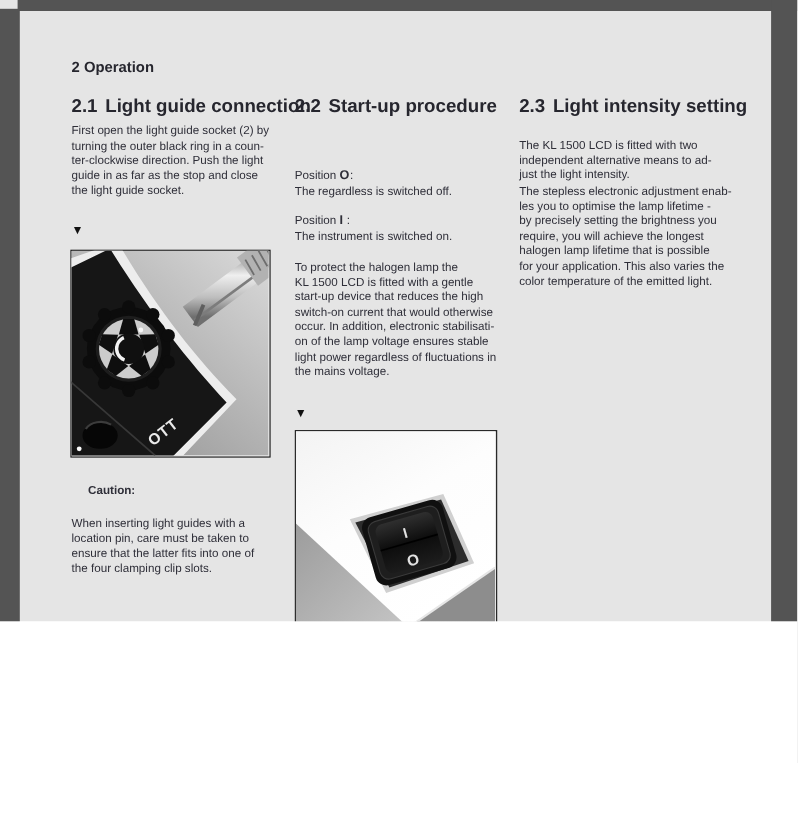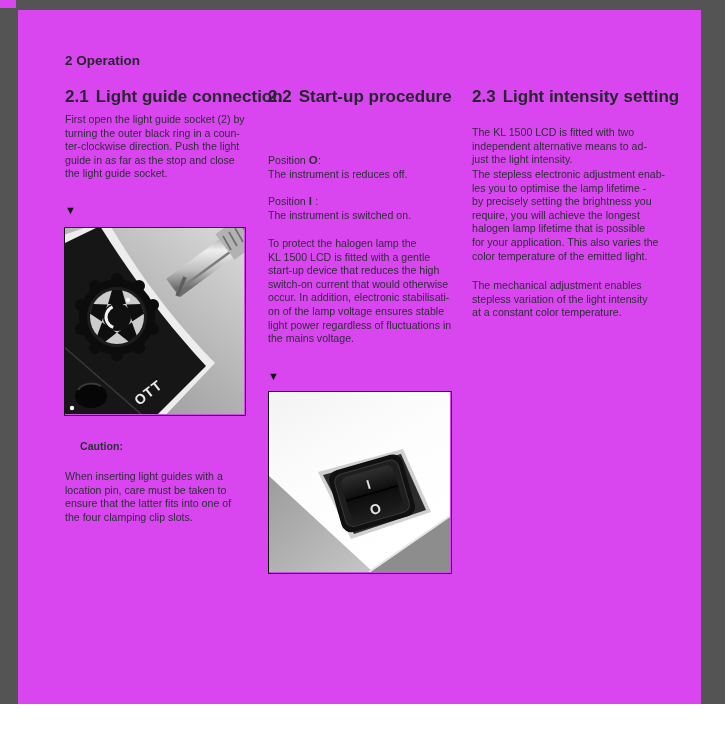--- a/index.html
+++ b/index.html
@@ -1,16 +1,16 @@
 <!DOCTYPE html>
 <html><head>
 <meta charset="utf-8">
 <style>
   html,body{margin:0;padding:0;background:#ffffff;}
-  .canvas{position:relative;width:725px;height:704px;background:#d946ef;overflow:hidden;
+  .canvas{position:relative;width:725px;height:565px;background:#e5e5e5;overflow:hidden;
           font-family:"Liberation Sans","DejaVu Sans",sans-serif;color:#2e2e38;}
   .frame{position:absolute;background:#545454;}
   .frame-top{left:16px;top:0;width:709px;height:10px;}
   .frame-left{left:0;top:8px;width:18px;height:737px;}
   .frame-right{left:701px;top:0;width:24px;height:753px;}
   .doc-title{position:absolute;left:65px;top:53px;font-size:13.5px;font-weight:bold;color:#26262e;}
   .sec-head{position:absolute;font-size:17px;font-weight:bold;color:#26262e;white-space:nowrap;}
   .sec-head .num{display:inline-block;margin-right:7px;}
   .para{position:absolute;font-size:10.6px;line-height:13.6px;white-space:pre;color:#2e2e38;}
   .bold{font-weight:bold;}
@@ -110,21 +110,21 @@
 ensure that the latter fits into one of
 the four clamping clip slots.</div>
 
   <div class="sec-head" style="left:268px;top:87px;">
     <span class="num">2.2</span><span>Start-up procedure</span>
   </div>
 
   <div class="posline" style="left:268px;top:154px;">
     <span>Position </span><span class="sym">O</span><span>:</span>
   </div>
-  <div class="para" style="left:268px;top:168px;">The instrument is reduces off.</div>
+  <div class="para" style="left:268px;top:168px;">The regardless is switched off.</div>
 
   <div class="posline" style="left:268px;top:195px;">
     <span>Position </span><span class="sym">I</span><span> :</span>
   </div>
   <div class="para" style="left:268px;top:209px;">The instrument is switched on.</div>
 
   <div class="para" style="left:268px;top:237px;">To protect the halogen lamp the
 KL 1500 LCD is fitted with a gentle
 start-up device that reduces the high
 switch-on current that would otherwise
@@ -177,17 +177,14 @@
   <div class="para" style="left:472px;top:126px;">The KL 1500 LCD is fitted with two
 independent alternative means to ad-
 just the light intensity.</div>
   <div class="para" style="left:472px;top:168px;">The stepless electronic adjustment enab-
 les you to optimise the lamp lifetime -
 by precisely setting the brightness you
 require, you will achieve the longest
 halogen lamp lifetime that is possible
 for your application. This also varies the
 color temperature of the emitted light.</div>
-  <div class="para" style="left:472px;top:279px;">The mechanical adjustment enables
-stepless variation of the light intensity
-at a constant color temperature.</div>
 
 </div>
 
 </body></html>

